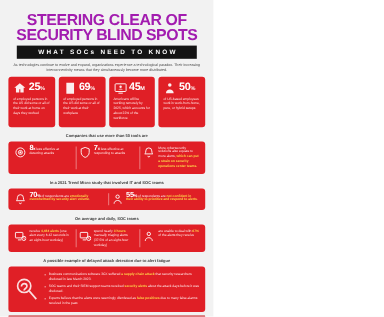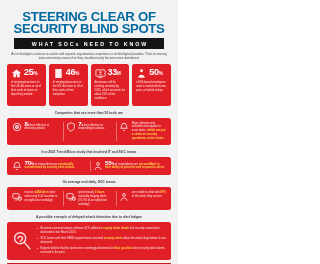--- a/index.html
+++ b/index.html
@@ -17,21 +17,21 @@
     flex-direction: column;
     align-items: center;
   }
 
   
   .header { width: 100%; padding: 11px 7px 0 7px; text-align: center; }
   .title {
     font-size: 13.2px;
     line-height: 12.4px;
     font-weight: bold;
-    color: #0369a1;
+    color: #a21caf;
     letter-spacing: -0.3px;
     font-stretch: condensed;
   }
   .title .l2 { display: block; letter-spacing: -0.4px; }
   .banner {
     margin: 2.5px auto 0 auto;
     background: #141414;
     color: #ffffff;
     font-size: 5.3px;
     font-weight: bold;
@@ -156,36 +156,36 @@
       <div class="card-txt">of employed persons in the US did some or all of their work at home on days they worked</div>
     </div>
 
     <div class="card">
       <div class="card-top">
         <span class="card-ico">
           <svg viewBox="0 0 24 24" fill="#ffffff">
               <path d="M5 2h14v20H5zM8 5h3v3H8zm5 0h3v3h-3zM8 10h3v3H8zm5 0h3v3h-3zM10 16h4v6h-4z"></path>
             </svg>
         </span>
-        <span class="card-num"><span>46</span><span class="u">%</span></span>
+        <span class="card-num"><span>69</span><span class="u">%</span></span>
       </div>
       <div class="card-txt">of employed persons in the US did some or all of their work at their workplace</div>
     </div>
 
     <div class="card">
       <div class="card-top">
         <span class="card-ico">
           <svg viewBox="0 0 24 24" fill="none" stroke="#ffffff" stroke-width="1.8">
               <rect x="2" y="4" width="20" height="14" rx="1.5"></rect>
               <circle cx="12" cy="9.5" r="2.2" fill="#ffffff" stroke="none"></circle>
               <path d="M8 14.5c1-2 7-2 8 0" fill="#ffffff" stroke="none"></path>
               <path d="M8 21h8"></path>
             </svg>
         </span>
-        <span class="card-num"><span>33</span><span class="u">M</span></span>
+        <span class="card-num"><span>45</span><span class="u">M</span></span>
       </div>
       <div class="card-txt">Americans will be working remotely by 2025, which accounts for about 22% of the workforce</div>
     </div>
 
     <div class="card">
       <div class="card-top">
         <span class="card-ico">
           <svg viewBox="0 0 24 24" fill="#ffffff">
               <circle cx="12" cy="6" r="3.2"></circle>
               <path d="M5 21c0-4 3.2-6.5 7-6.5S19 17 19 21z"></path>

